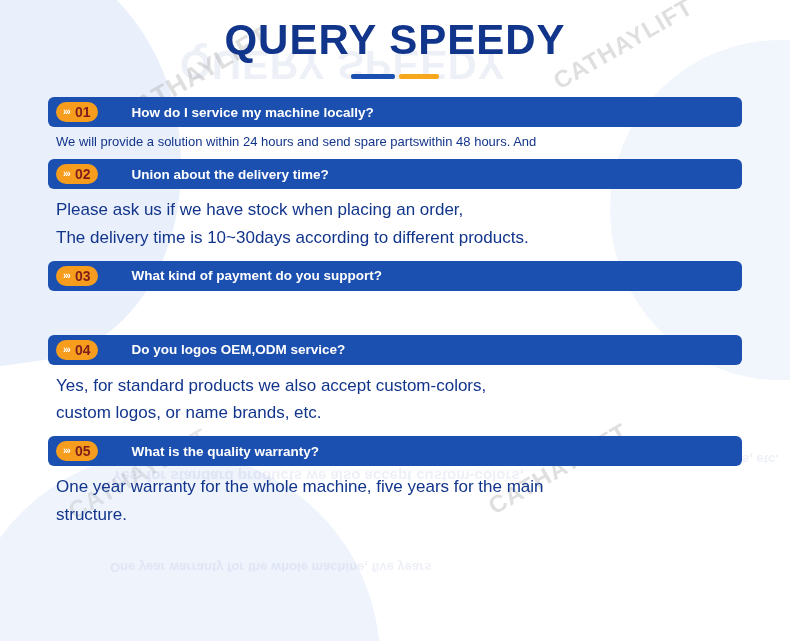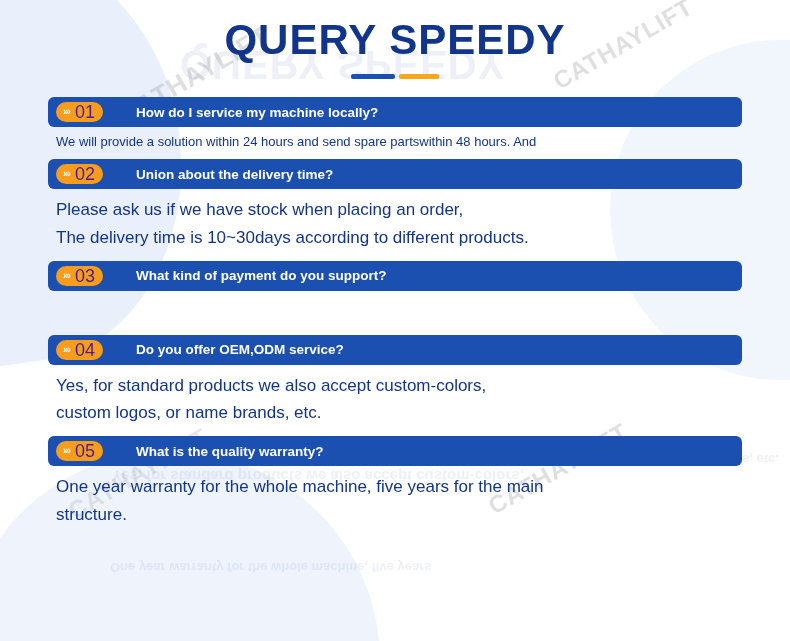--- a/index.html
+++ b/index.html
@@ -118,23 +118,23 @@
   }
   .q-chevrons {
     font-size: 10px;
     letter-spacing: -1px;
     line-height: 1;
     color: #ffffff;
     margin-right: 5px;
     font-weight: bold;
   }
   .q-num {
-    font-size: 18px;
-    font-weight: normal;
-    color: #4c1d95;
+    font-size: 14px;
+    font-weight: bold;
+    color: #7f1d1d;
     line-height: 1;
   }
   .q-text {
     color: #ffffff;
     font-size: 13.5px;
     font-weight: bold;
     line-height: 1;
     margin-left: 23px;
   }
   .a-text {
@@ -258,21 +258,21 @@
           <span class="a-line">&nbsp;</span>
         </div>
       </div>
 
       <div class="faq-item">
         <div class="q-bar">
           <span class="q-badge">
             <span class="q-chevrons">»›</span>
             <span class="q-num">04</span>
           </span>
-          <span class="q-text">Do you offer OEM,ODM service?</span>
+          <span class="q-text">Do you logos OEM,ODM service?</span>
         </div>
         <div class="a-text tall">
           <span class="a-line">Yes, for standard products we also accept custom-colors,</span>
           <span class="a-line">custom logos, or name brands, etc.</span>
         </div>
       </div>
 
       <div class="faq-item">
         <div class="q-bar">
           <span class="q-badge">

